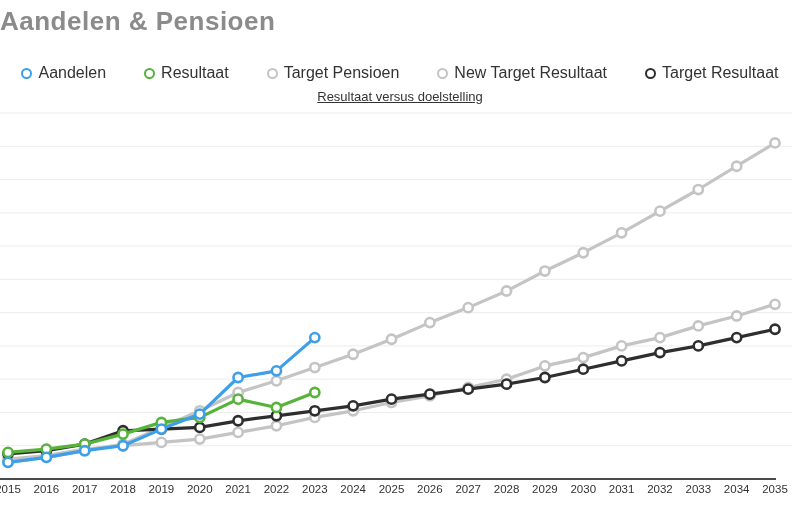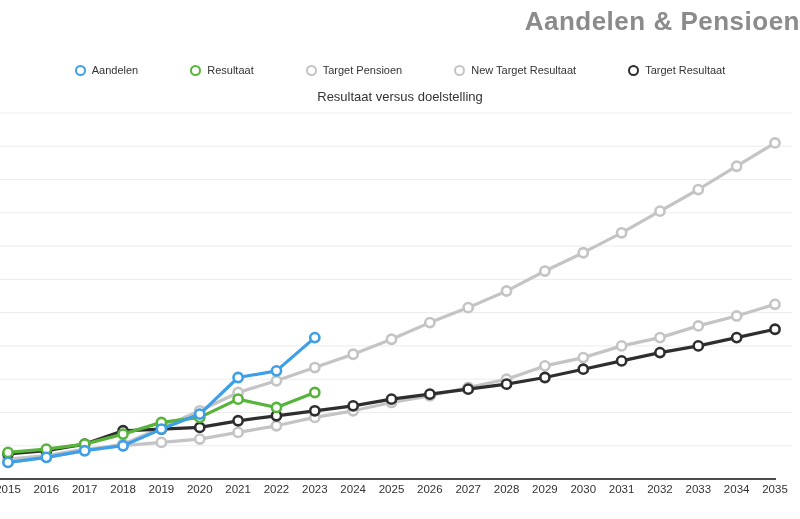--- a/index.html
+++ b/index.html
@@ -1,24 +1,24 @@
 <!DOCTYPE html>
 <html><head>
 <meta charset="utf-8">
 <style>
   html,body{margin:0;padding:0;background:#fff;}
   body{width:800px;height:519px;overflow:hidden;font-family:"Liberation Sans",sans-serif;position:relative;}
   .chart{position:absolute;left:0;top:0;width:800px;height:519px;}
-  .title{position:absolute;top:6px;left:0;width:100%;text-align:right;
+  .title{position:absolute;top:6px;left:0;width:100%;text-align:left;
          font-size:26px;font-weight:bold;color:#8b8b8b;letter-spacing:.5px;}
   .legend{position:absolute;top:64px;left:0;width:100%;display:flex;justify-content:center;
-          align-items:flex-start;gap:52px;font-size:11px;color:#333;}
+          align-items:flex-start;gap:38px;font-size:16px;color:#333;}
   .legend-item{display:flex;align-items:center;gap:6px;cursor:pointer;}
   .legend-marker{width:7px;height:7px;border-radius:50%;background:#fff;border:2.5px solid #999;flex:0 0 auto;}
-  .subtitle{position:absolute;top:89px;left:0;width:100%;text-align:center;font-size:13px;color:#333;}
+  .subtitle{position:absolute;top:89px;left:0;width:100%;text-align:center;font-size:13px;color:#333;text-decoration:underline;}
   svg{position:absolute;left:0;top:0;}
   text.xlab{font-family:"Liberation Sans",sans-serif;font-size:11.5px;fill:#333;}
 </style>
 </head>
 <body>
 
 <div class="chart">
   <div class="title">Aandelen &amp; Pensioen</div>
   <div class="legend" id="legend">
       <div class="legend-item">

